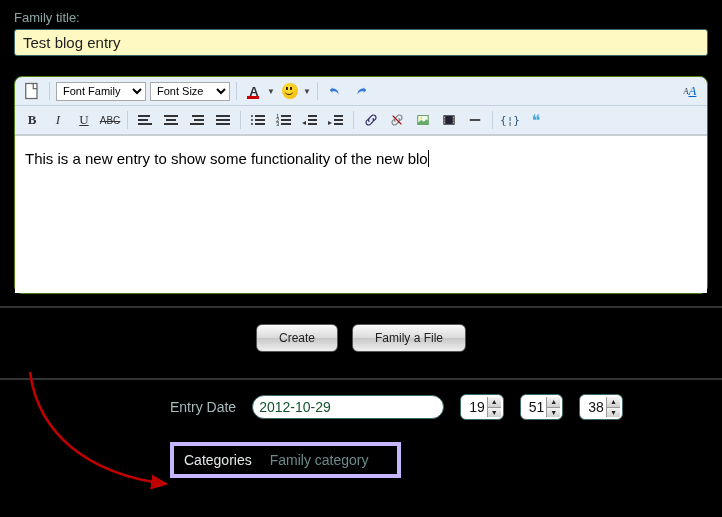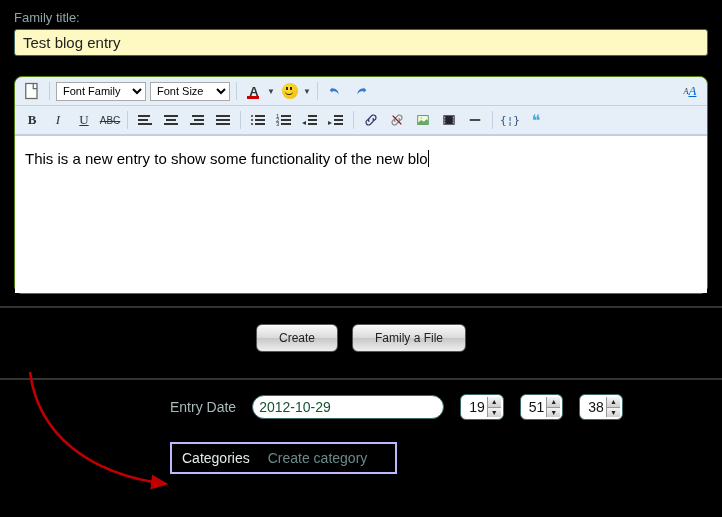--- a/index.html
+++ b/index.html
@@ -141,21 +141,21 @@
     background: linear-gradient(#f5f5f5,#d0d0d0); border: 0; cursor: pointer; color: #222;
   }
   .spin-b + .spin-b { border-top: 1px solid #999; }
   
   .cat-row {
     display: flex; align-items: center; gap: 18px;
     padding: 10px 14px 12px 170px;
     position: relative;
   }
   .cat-box {
-    border: 2px solid #c4b5fd; padding: 6px 28px 6px 10px;
+    border: 4px solid #c4b5fd; padding: 6px 28px 6px 10px;
     display: flex; gap: 18px; align-items: center;
   }
   .cat-label { color: #e4eaea; font-size: 14px; }
   .cat-link { color: #6b8a8a; font-size: 14px; cursor: pointer; }
   
   .arrow-svg {
     position: absolute;
     left: 18px; top: 364px;
     pointer-events: none;
   }
@@ -356,21 +356,21 @@
     <span class="spin-btns">
         <button class="spin-b">▲</button>
         <button class="spin-b">▼</button>
       </span>
   </span>
 </div>
 
 <div class="cat-row">
   <div class="cat-box">
     <span class="cat-label">Categories</span>
-    <a class="cat-link">Create category</a>
+    <a class="cat-link">Family category</a>
   </div>
 </div>
 
 <svg class="arrow-svg" width="180" height="150">
   <defs>
     <marker id="ah" markerWidth="8" markerHeight="8" refX="6" refY="3" orient="auto">
       <path d="M0,0 L7,3 L0,6 z" fill="#c00000"></path>
     </marker>
   </defs>
   <path d="M12,8 C 20,70 70,110 148,120" fill="none" stroke="#c00000" stroke-width="2.5" marker-end="url(#ah)"></path>

